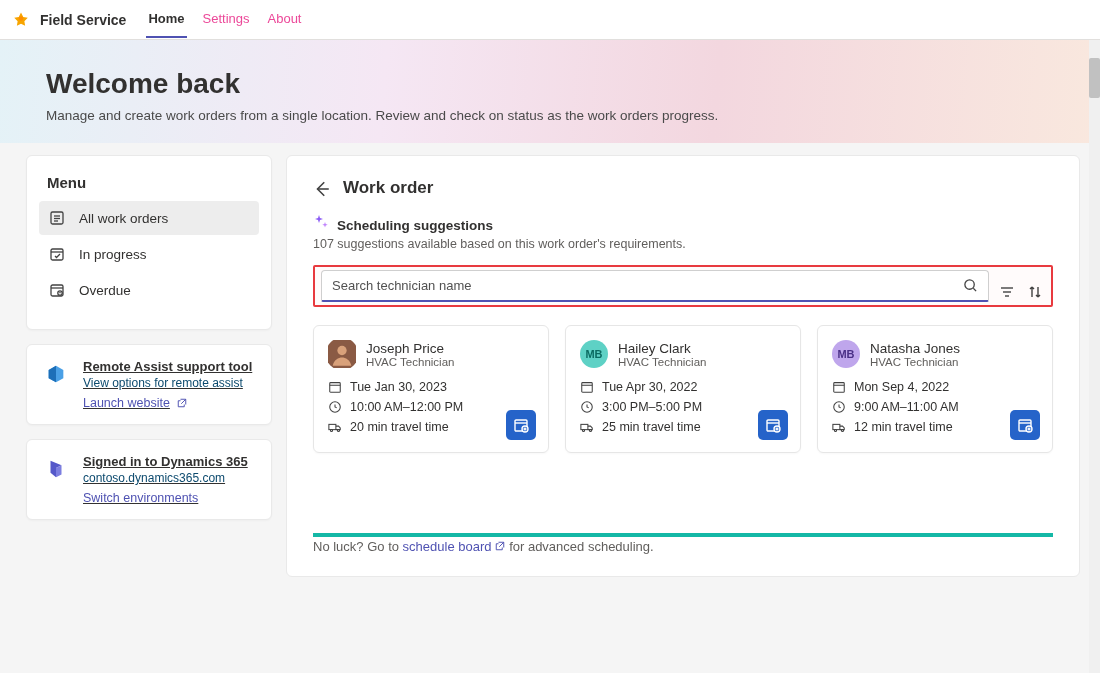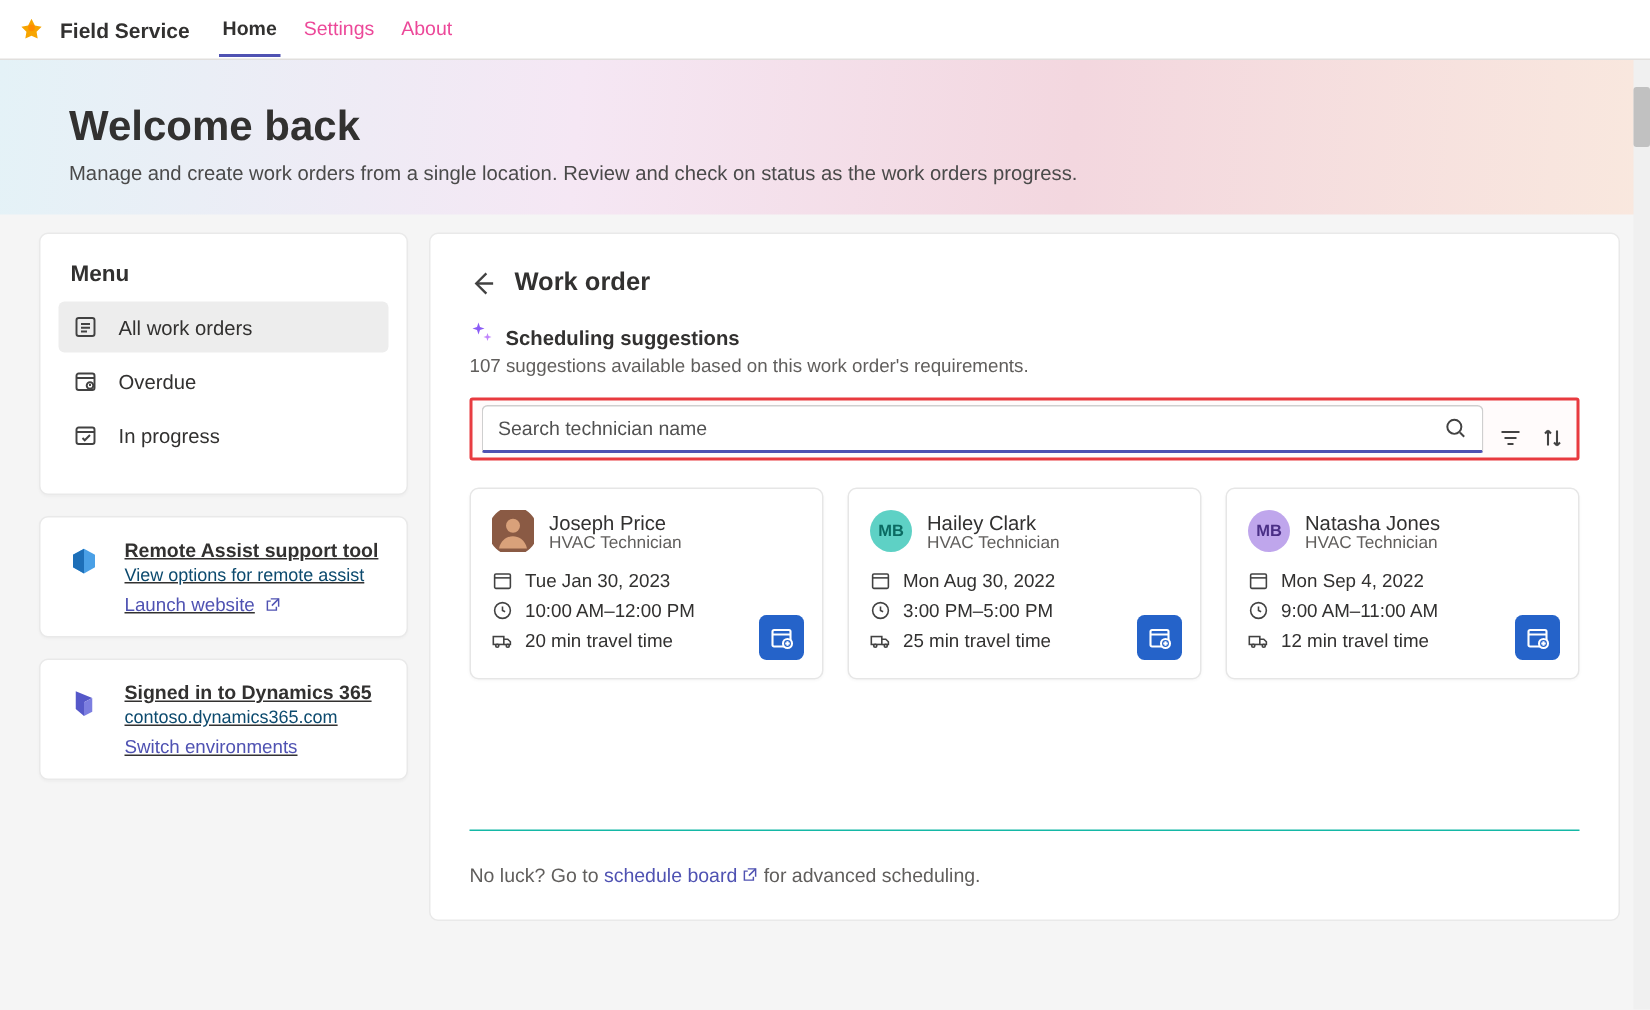--- a/index.html
+++ b/index.html
@@ -153,23 +153,23 @@
     .tech-line { display: flex; align-items: center; gap: 8px; font-size: 12.5px; color: #323130; margin-bottom: 6px; }
     .tech-line .tl-icon { width: 14px; height: 14px; color: #424242; flex-shrink: 0; }
     .assign-btn {
       position: absolute; right: 12px; bottom: 12px;
       width: 30px; height: 30px; border-radius: 5px;
       background: #2563c9; display: flex; align-items: center; justify-content: center;
       cursor: pointer;
     }
 
     .footer {
-      border-top: 1px solid #14b8a6;
-      padding-top: 22px;
-      margin-top: 100px;
+      border-top: 4px solid #14b8a6;
+      padding-top: 2px;
+      margin-top: 80px;
       font-size: 13px;
       color: #605e5c;
     }
     .footer a { color: #4f52b2; cursor: pointer; text-decoration: none; }
     .ext-icon-in { width: 12px; height: 12px; display: inline-block; vertical-align: -1px; margin-left: 2px; color: #4f52b2; }
 
     
     .scroll-ind {
       position: absolute; right: 0; top: 58px; width: 11px; height: 40px;
       background: #c1c1c1; border-radius: 2px;
@@ -216,35 +216,35 @@
               <line x1="5" y1="11" x2="9" y2="11"></line>
             </svg>
         </span>
         <span>All work orders</span>
       </div>
       <div class="menu-item">
         <span class="mi-icon">
           <svg viewBox="0 0 16 16" width="16" height="16" fill="none" stroke="currentColor" stroke-width="1.3">
               <rect x="2" y="3" width="12" height="11" rx="1.5"></rect>
               <line x1="2" y1="6" x2="14" y2="6"></line>
-              <circle cx="11" cy="11" r="2.2"></circle>
-              <line x1="11" y1="10" x2="11" y2="11.3"></line>
-            </svg>
-        </span>
-        <span>Overdue</span>
+              <path d="M6 10 l1.5 1.5 L11 8"></path>
+            </svg>
+        </span>
+        <span>In progress</span>
       </div>
       <div class="menu-item">
         <span class="mi-icon">
           <svg viewBox="0 0 16 16" width="16" height="16" fill="none" stroke="currentColor" stroke-width="1.3">
               <rect x="2" y="3" width="12" height="11" rx="1.5"></rect>
               <line x1="2" y1="6" x2="14" y2="6"></line>
-              <path d="M6 10 l1.5 1.5 L11 8"></path>
-            </svg>
-        </span>
-        <span>In progress</span>
+              <circle cx="11" cy="11" r="2.2"></circle>
+              <line x1="11" y1="10" x2="11" y2="11.3"></line>
+            </svg>
+        </span>
+        <span>Overdue</span>
       </div>
     </div>
 
     <div class="card tool-card">
       <div class="tool-icon">
         <svg viewBox="0 0 24 24" width="22" height="22">
             <path fill="#4aa0e6" d="M12 3l8 4.5v9L12 21l-8-4.5v-9z"></path>
             <path fill="#1d6fb8" d="M12 3v18l-8-4.5v-9z"></path>
           </svg>
       </div>
@@ -385,21 +385,21 @@
           <div>
             <div class="tech-name">Hailey Clark</div>
             <div class="tech-role">HVAC Technician</div>
           </div>
         </div>
         <div class="tech-line">
             <span class="tl-icon"><svg viewBox="0 0 16 16" width="14" height="14" fill="none" stroke="currentColor" stroke-width="1.2">
                 <rect x="2" y="3" width="12" height="11" rx="1"></rect>
                 <line x1="2" y1="6" x2="14" y2="6"></line>
               </svg></span>
-            <span>Mon Aug 30, 2022</span>
+            <span>Tue Apr 30, 2022</span>
           </div>
         <div class="tech-line">
             <span class="tl-icon"><svg viewBox="0 0 16 16" width="14" height="14" fill="none" stroke="currentColor" stroke-width="1.2">
                 <circle cx="8" cy="8" r="6"></circle>
                 <path d="M8 5v3l2 1"></path>
               </svg></span>
             <span>3:00 PM–5:00 PM</span>
           </div>
         <div class="tech-line">
             <span class="tl-icon"><svg viewBox="0 0 16 16" width="14" height="14" fill="none" stroke="currentColor" stroke-width="1.2">

